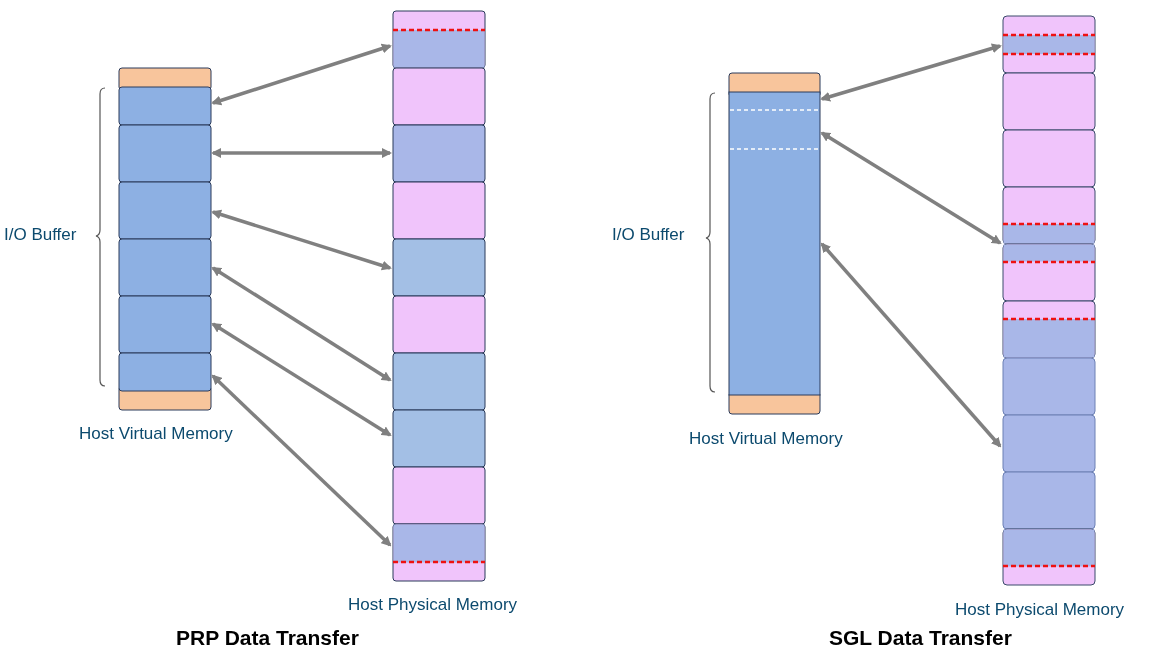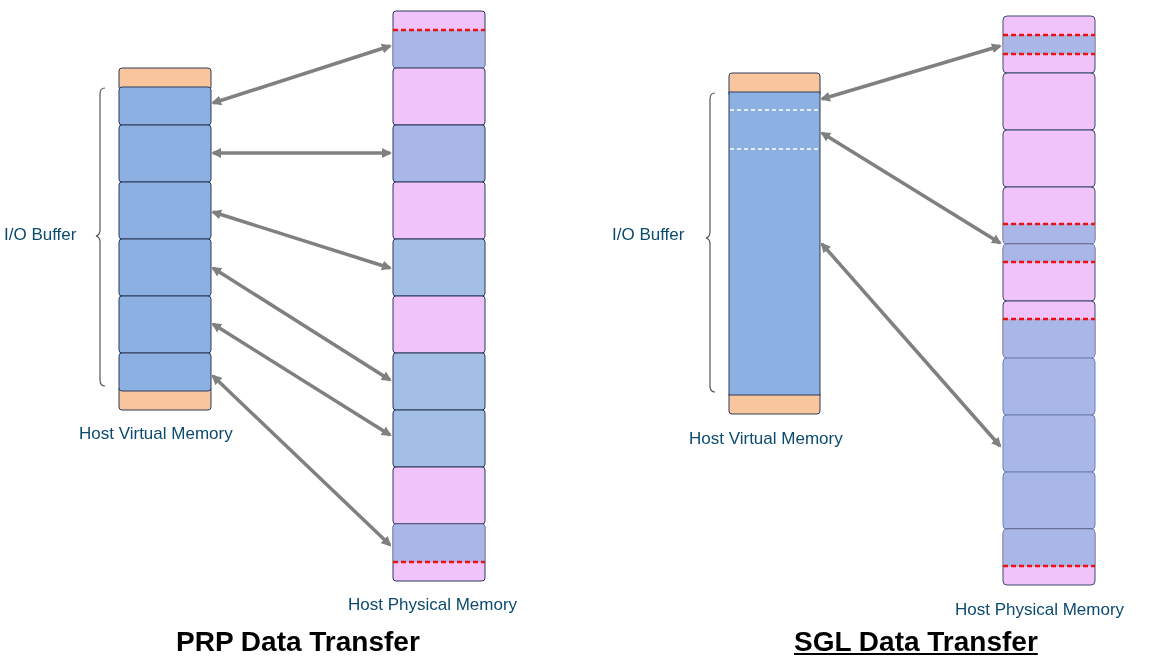--- a/index.html
+++ b/index.html
@@ -1,19 +1,19 @@
 <!DOCTYPE html>
 <html><head>
 <meta charset="utf-8">
 <style>
   html, body { margin:0; padding:0; background:#ffffff; }
   body { width:1150px; height:658px; position:relative; overflow:hidden; font-family:"Liberation Sans", sans-serif; }
   svg { position:absolute; left:0; top:0; }
   .lbl { position:absolute; font-size:17px; color:#0c4a6e; white-space:nowrap; }
-  .title { position:absolute; font-size:28px; font-weight:bold; color:#000; white-space:nowrap; }
+  .title { position:absolute; font-size:21px; font-weight:bold; color:#000; white-space:nowrap; }
 </style>
 </head>
 <body>
 
 <svg id="diagram" width="1150" height="658" viewBox="0 0 1150 658">
   <defs>
     <marker id="ah" markerWidth="10" markerHeight="10" refX="8" refY="5" orient="auto-start-reverse" markerUnits="userSpaceOnUse" viewBox="0 0 10 10">
       <path d="M0,0 L10,5 L0,10 Z" fill="#808080"></path>
     </marker>
   </defs>
@@ -103,13 +103,13 @@
 </svg>
 
 <div class="lbl" style="left:4px; top:225px;">I/O Buffer</div>
 <div class="lbl" style="left:79px; top:424px;">Host Virtual Memory</div>
 <div class="lbl" style="left:348px; top:595px;">Host Physical Memory</div>
 <div class="title" style="left:176px; top:626px;">PRP Data Transfer</div>
 
 <div class="lbl" style="left:612px; top:225px;">I/O Buffer</div>
 <div class="lbl" style="left:689px; top:429px;">Host Virtual Memory</div>
 <div class="lbl" style="left:955px; top:600px;">Host Physical Memory</div>
-<div class="title" style="left:794px; top:626px;text-decoration:underline;">SGL Data Transfer</div>
+<div class="title" style="left:829px; top:626px;">SGL Data Transfer</div>
 
 </body></html>

